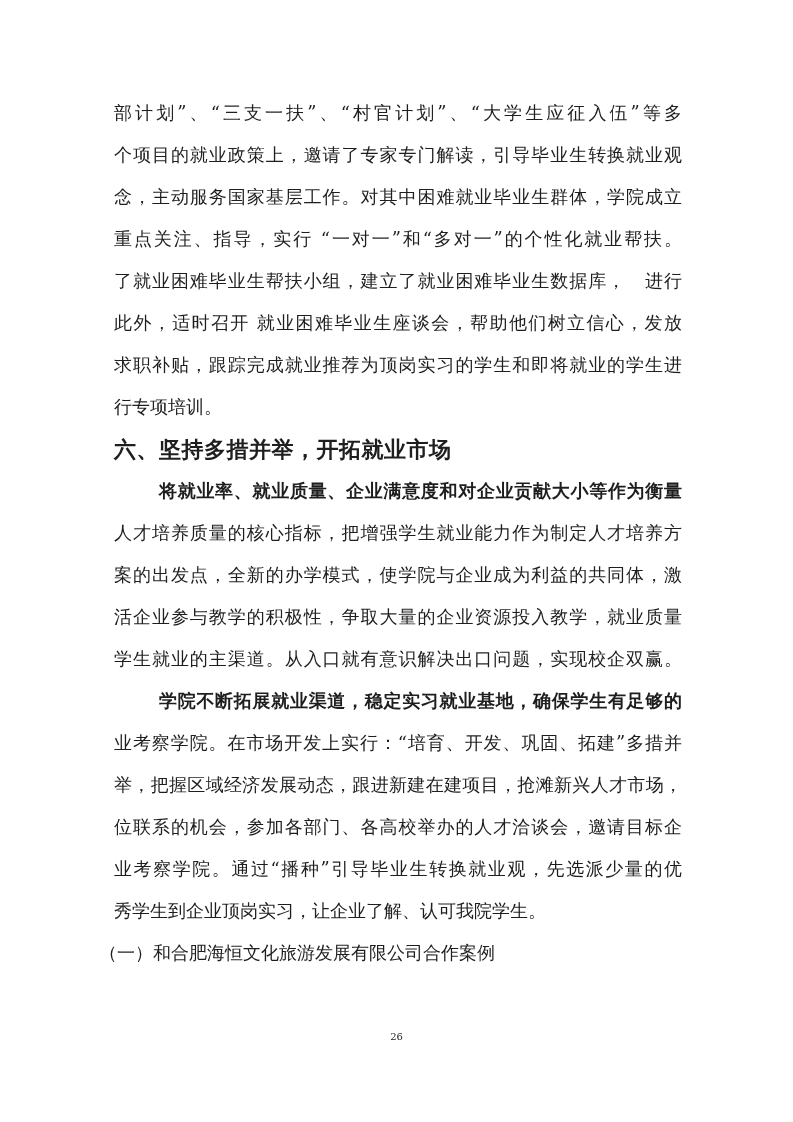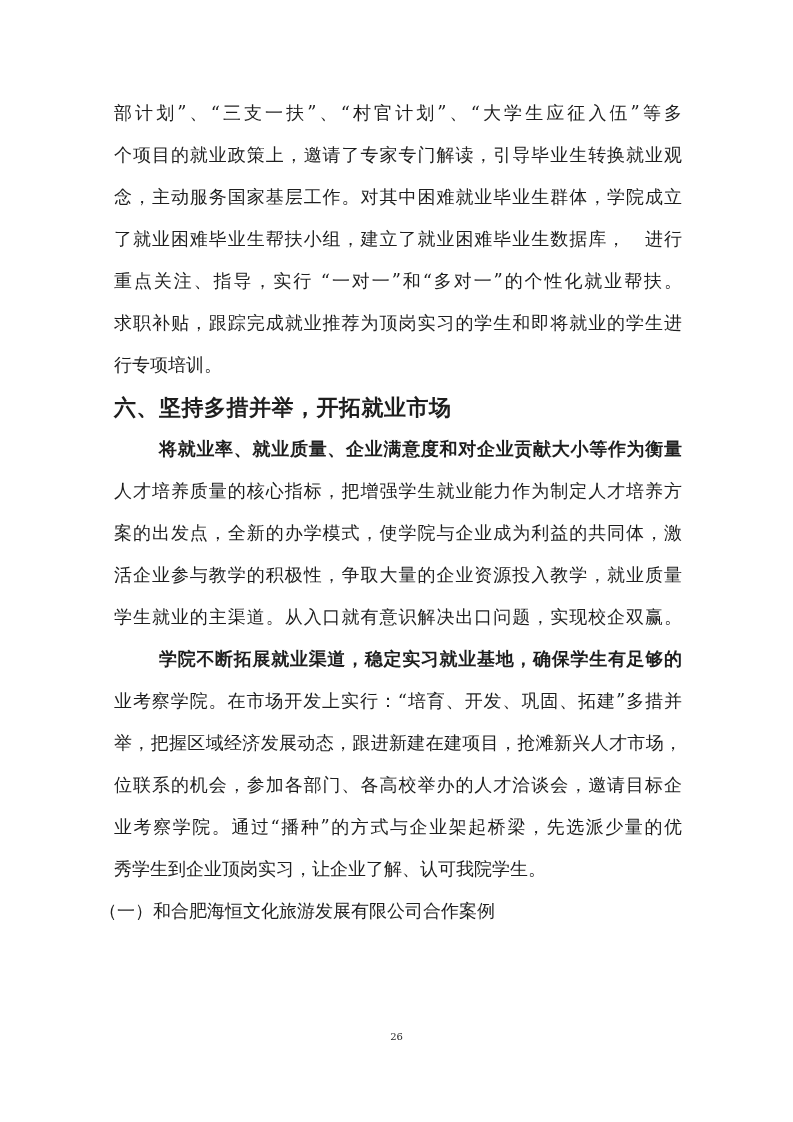--- a/index.html
+++ b/index.html
@@ -68,32 +68,33 @@
 </style>
 </head>
 <body>
 
 <div class="page">
   <div class="content">
 
   <div class="line justify">部计划”、“三支一扶”、“村官计划”、“大学生应征入伍”等多</div>
       <div class="line justify">个项目的就业政策上，邀请了专家专门解读，引导毕业生转换就业观</div>
       <div class="line justify">念，主动服务国家基层工作。对其中困难就业毕业生群体，学院成立</div>
+      <div class="line justify">重点关注、指导，实行 “一对一”和“多对一”的个性化就业帮扶。</div>
       <div class="line justify">了就业困难毕业生帮扶小组，建立了就业困难毕业生数据库，　进行</div>
-      <div class="line justify">重点关注、指导，实行 “一对一”和“多对一”的个性化就业帮扶。</div>
+      <div class="line justify">此外，适时召开 就业困难毕业生座谈会，帮助他们树立信心，发放</div>
       <div class="line justify">求职补贴，跟踪完成就业推荐为顶岗实习的学生和即将就业的学生进</div>
       <div class="line plain">行专项培训。</div>
       <div class="line heading">六、坚持多措并举，开拓就业市场</div>
       <div class="line justify-indent">将就业率、就业质量、企业满意度和对企业贡献大小等作为衡量</div>
       <div class="line justify">人才培养质量的核心指标，把增强学生就业能力作为制定人才培养方</div>
       <div class="line justify">案的出发点，全新的办学模式，使学院与企业成为利益的共同体，激</div>
       <div class="line justify">活企业参与教学的积极性，争取大量的企业资源投入教学，就业质量</div>
       <div class="line justify">学生就业的主渠道。从入口就有意识解决出口问题，实现校企双赢。</div>
       <div class="line justify-indent">学院不断拓展就业渠道，稳定实习就业基地，确保学生有足够的</div>
       <div class="line justify">业考察学院。在市场开发上实行：“培育、开发、巩固、拓建”多措并</div>
       <div class="line justify">举，把握区域经济发展动态，跟进新建在建项目，抢滩新兴人才市场，</div>
       <div class="line justify">位联系的机会，参加各部门、各高校举办的人才洽谈会，邀请目标企</div>
-      <div class="line justify">业考察学院。通过“播种”的方式与企业架起桥梁，先选派少量的优</div>
+      <div class="line justify">业考察学院。通过“播种”引导毕业生转换就业观，先选派少量的优</div>
       <div class="line plain">秀学生到企业顶岗实习，让企业了解、认可我院学生。</div>
       <div class="line subheading">（一）和合肥海恒文化旅游发展有限公司合作案例</div>
     </div>
   <div class="page-number">26</div>
 </div>
 
 </body></html>

